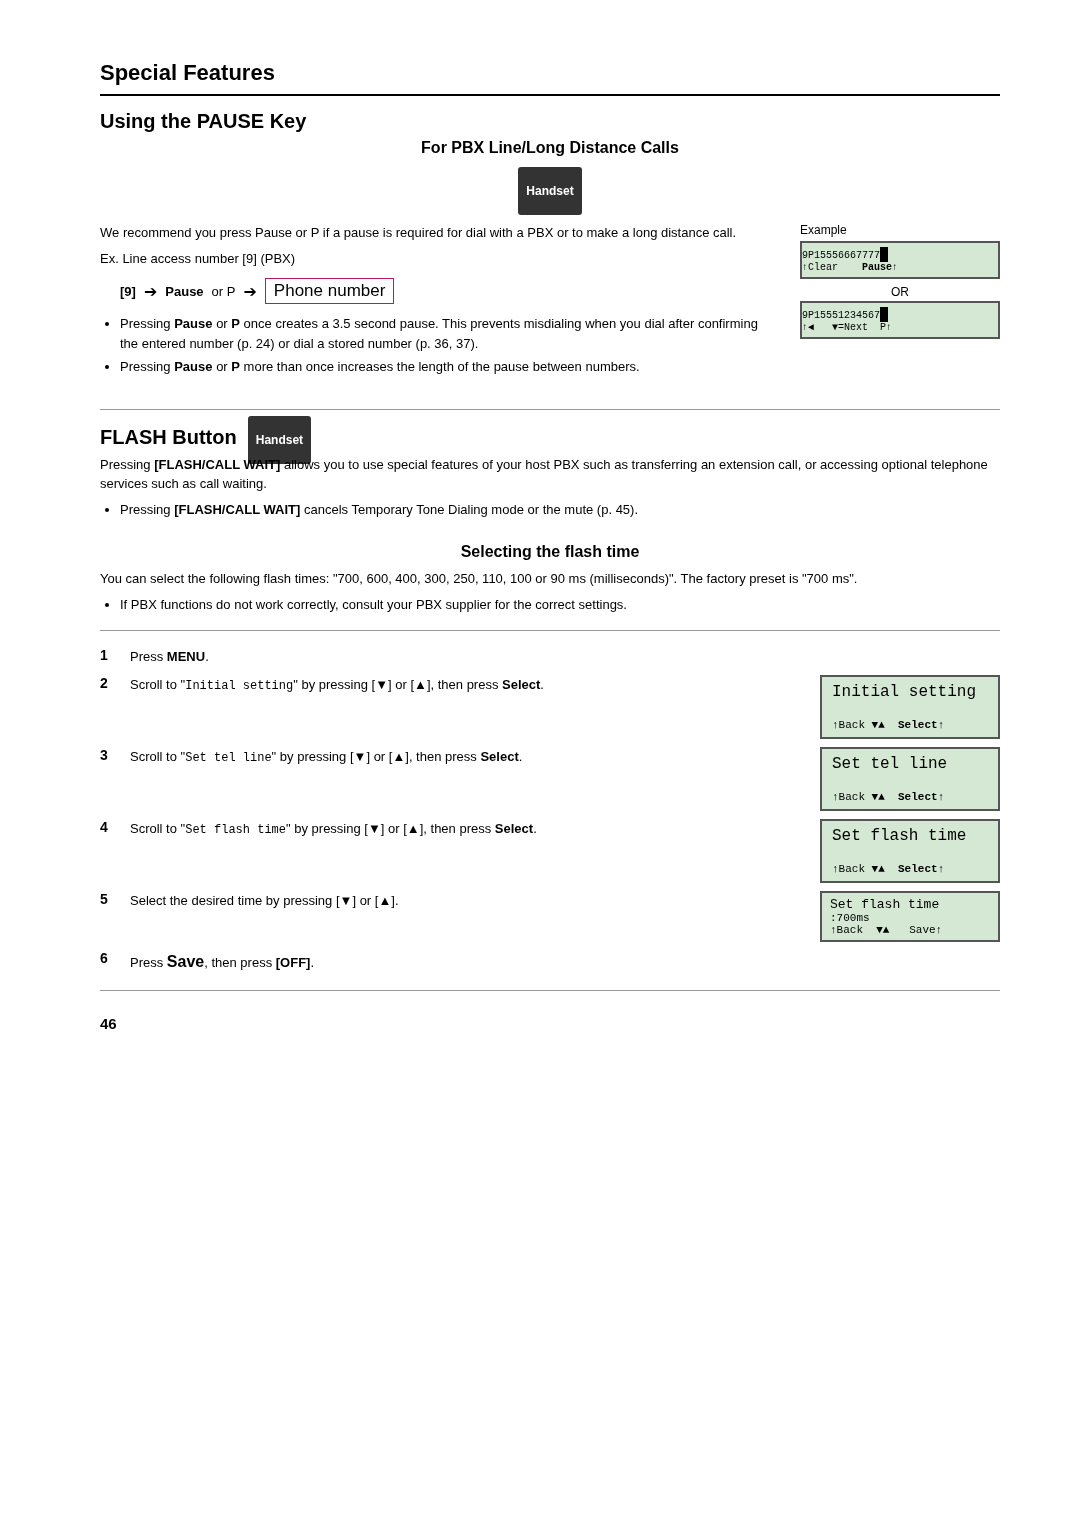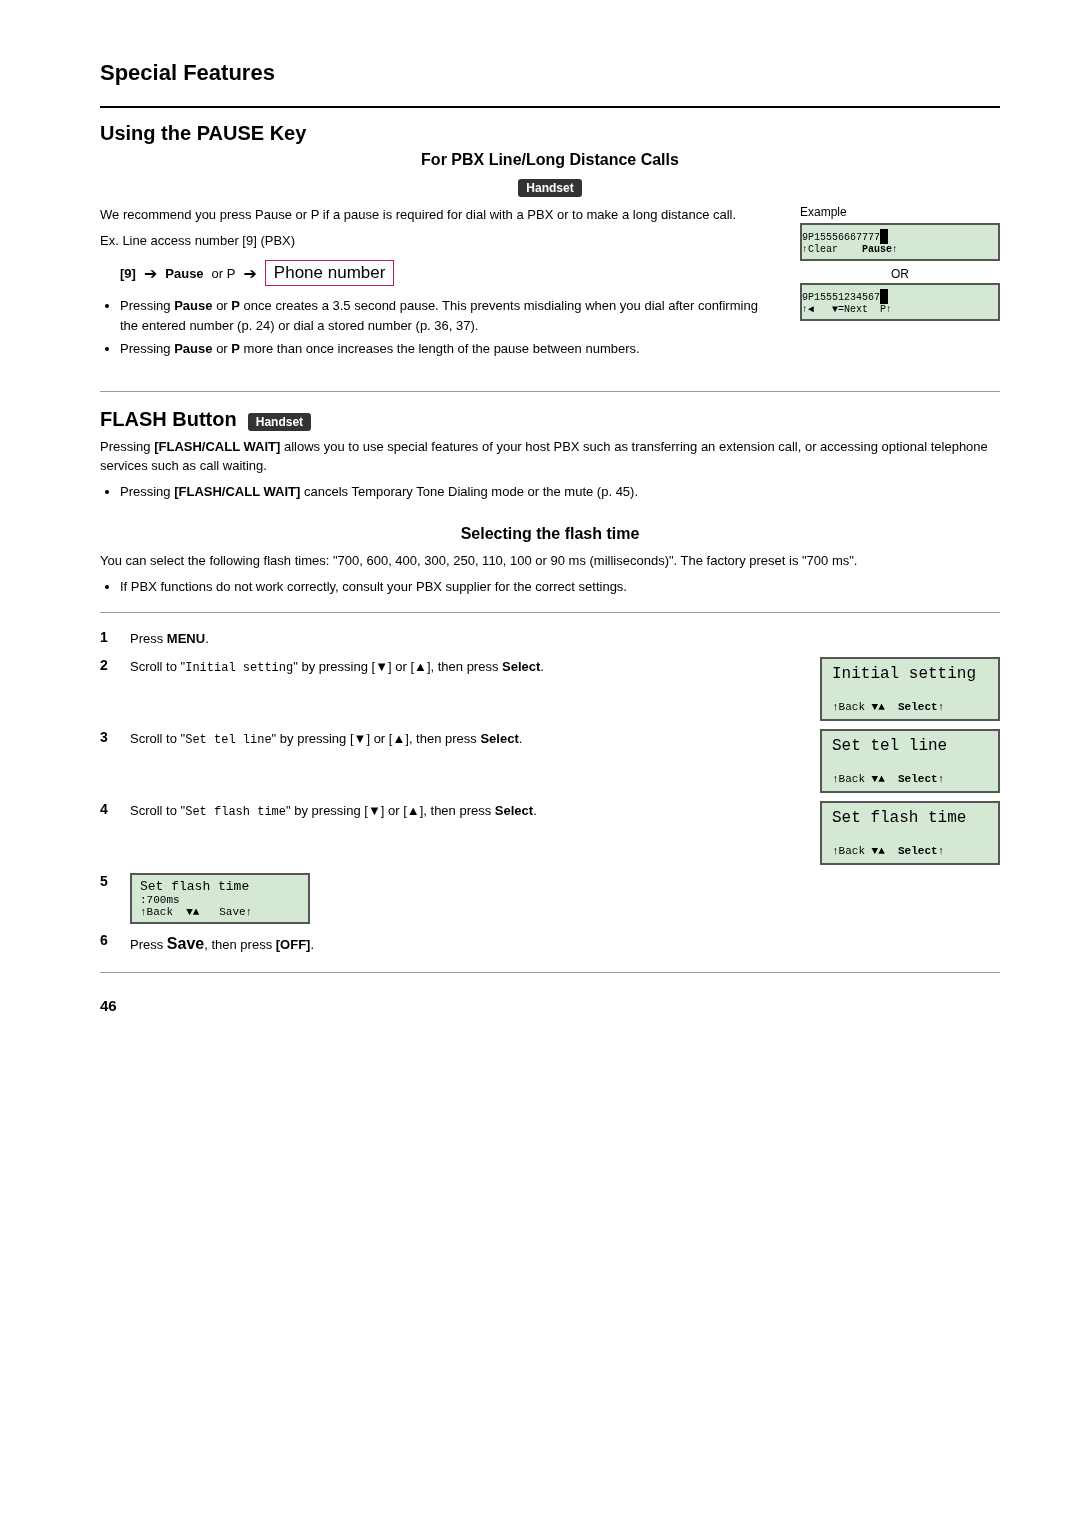--- a/index.html
+++ b/index.html
@@ -9,21 +9,21 @@
       background: #fff;
       color: #000;
       width: 1080px;
       min-height: 1528px;
       padding: 60px 80px 60px 100px;
     }
     h1.page-title {
       font-size: 22px;
       font-weight: bold;
       border-bottom: 2px solid #000;
-      padding-bottom: 20px;
+      padding-bottom: 8px;
       margin-bottom: 14px;
     }
     h2.section-title {
       font-size: 20px;
       font-weight: bold;
       margin-bottom: 6px;
     }
     h3.subsection-title {
       font-size: 16px;
       font-weight: bold;
@@ -31,21 +31,21 @@
       display: flex;
       align-items: center;
       gap: 10px;
       flex-direction: column;
     }
     .handset-badge {
       background: #333;
       color: #fff;
       font-size: 12px;
       font-weight: bold;
-      padding: 2px 8px;
+      padding: 17px 8px;
       border-radius: 3px;
     }
     .section-block {
       margin-bottom: 24px;
     }
     .pause-section {
       display: flex;
       gap: 30px;
       margin-bottom: 10px;
     }
@@ -287,20 +287,21 @@
     <div class="step-screen">
       <div class="lcd-big">
         <span class="lcd-top">Set flash time</span>
         <span class="lcd-bottom">↑Back ▼▲ &nbsp;<strong>Select</strong>↑</span>
       </div>
     </div>
   </div>
 
   <div class="step-row">
     <span class="step-num">5</span>
+    <span class="step-content">Select the desired time by pressing [▼] or [▲].</span>
     <div class="step-screen">
       <div class="lcd-small">
         <span class="lcd-l1">Set flash time</span>
         <span class="lcd-l2">:700ms</span>
         <span class="lcd-l3">↑Back &nbsp;▼▲ &nbsp;&nbsp;Save↑</span>
       </div>
     </div>
   </div>
 
   <div class="step-row">

